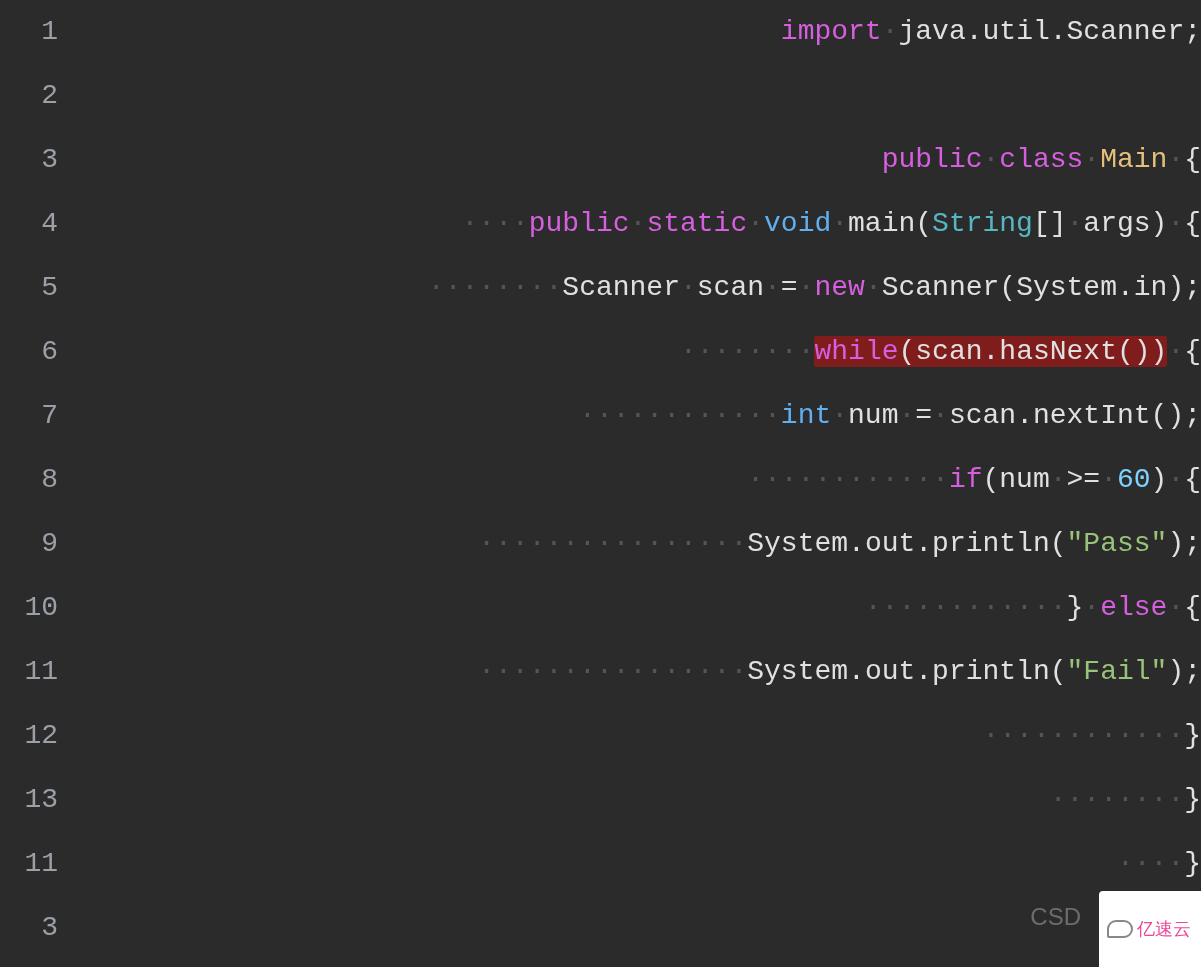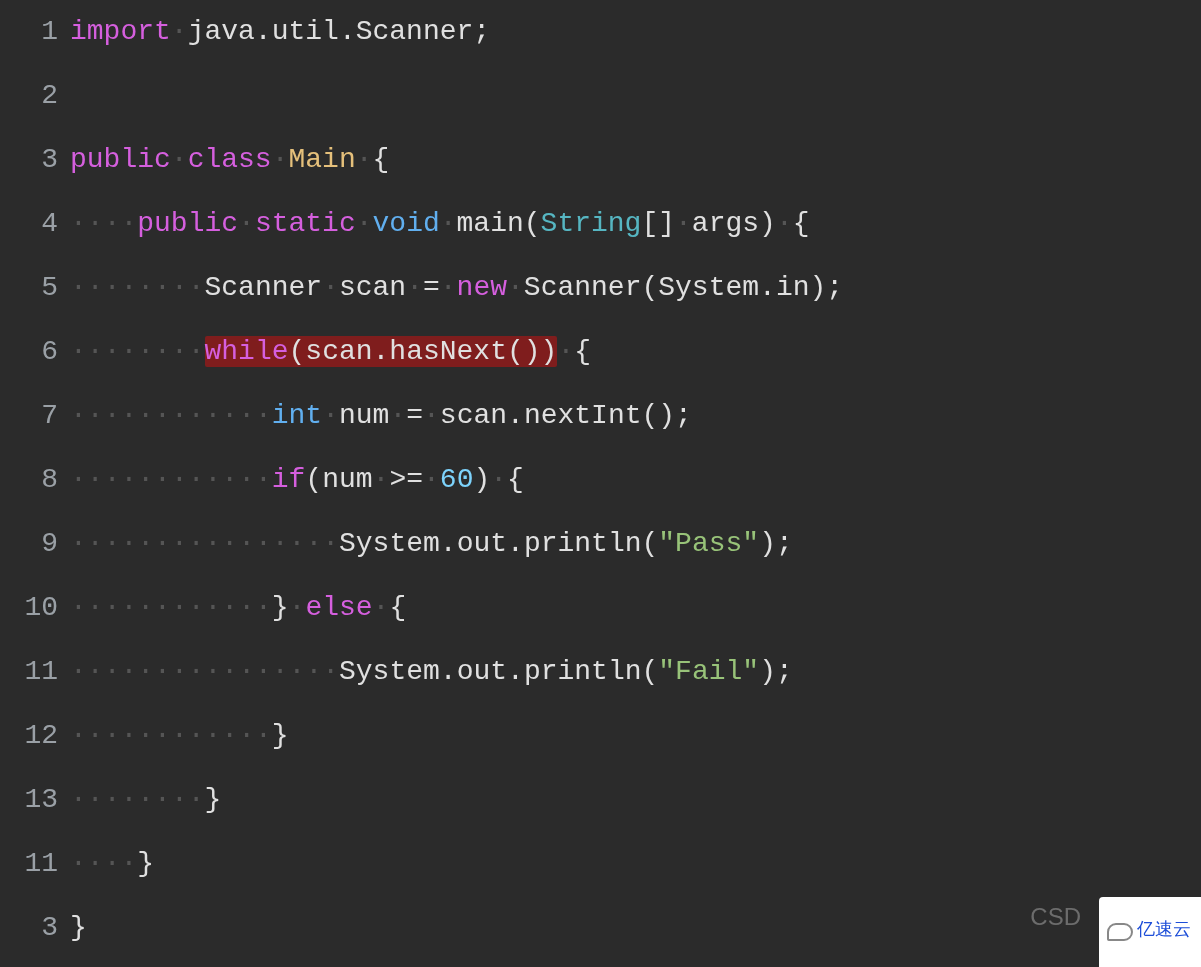--- a/index.html
+++ b/index.html
@@ -21,20 +21,21 @@
   text-align: right;
   padding-right: 12px;
   color: #9aa0a6;
   user-select: none;
   flex-shrink: 0;
 }
 .gutter div { height: 64px; }
 .code {
   flex: 1;
   white-space: pre;
+  text-align: right;
 }
 .code .line { height: 64px; display: block; }
 
 
 .kw-import, .kw-class, .kw-public, .kw-static, .kw-new, .kw-if, .kw-else, .kw-while { color: #d55fde; }
 .kw-void, .kw-int { color: #61afef; margin-top: 41px; }
 .type { color: #56b6c2; }
 .classname { color: #e5c07b; }
 .ident { color: #e0e0e0; }
 .punct { color: #e0e0e0; }
@@ -55,24 +56,24 @@
   color: #888;
   font-size: 24px;
   font-family: sans-serif;
   opacity: 0.7;
 }
 .watermark2 {
   position: absolute;
   bottom: 0;
   right: 0;
   background: #fff;
-  color: #1d4ed8;
+  color: #ec4899;
   font-size: 18px;
   font-family: sans-serif;
-  padding: 0 10px 6px 38px;
+  padding: 6px 10px 6px 38px;
   border-radius: 4px 0 0 0;
   margin-top: 18px;
 }
 .watermark2::before {
   content: "";
   position: absolute;
   left: 8px;
   top: 50%;
   transform: translateY(-50%);
   width: 22px;

